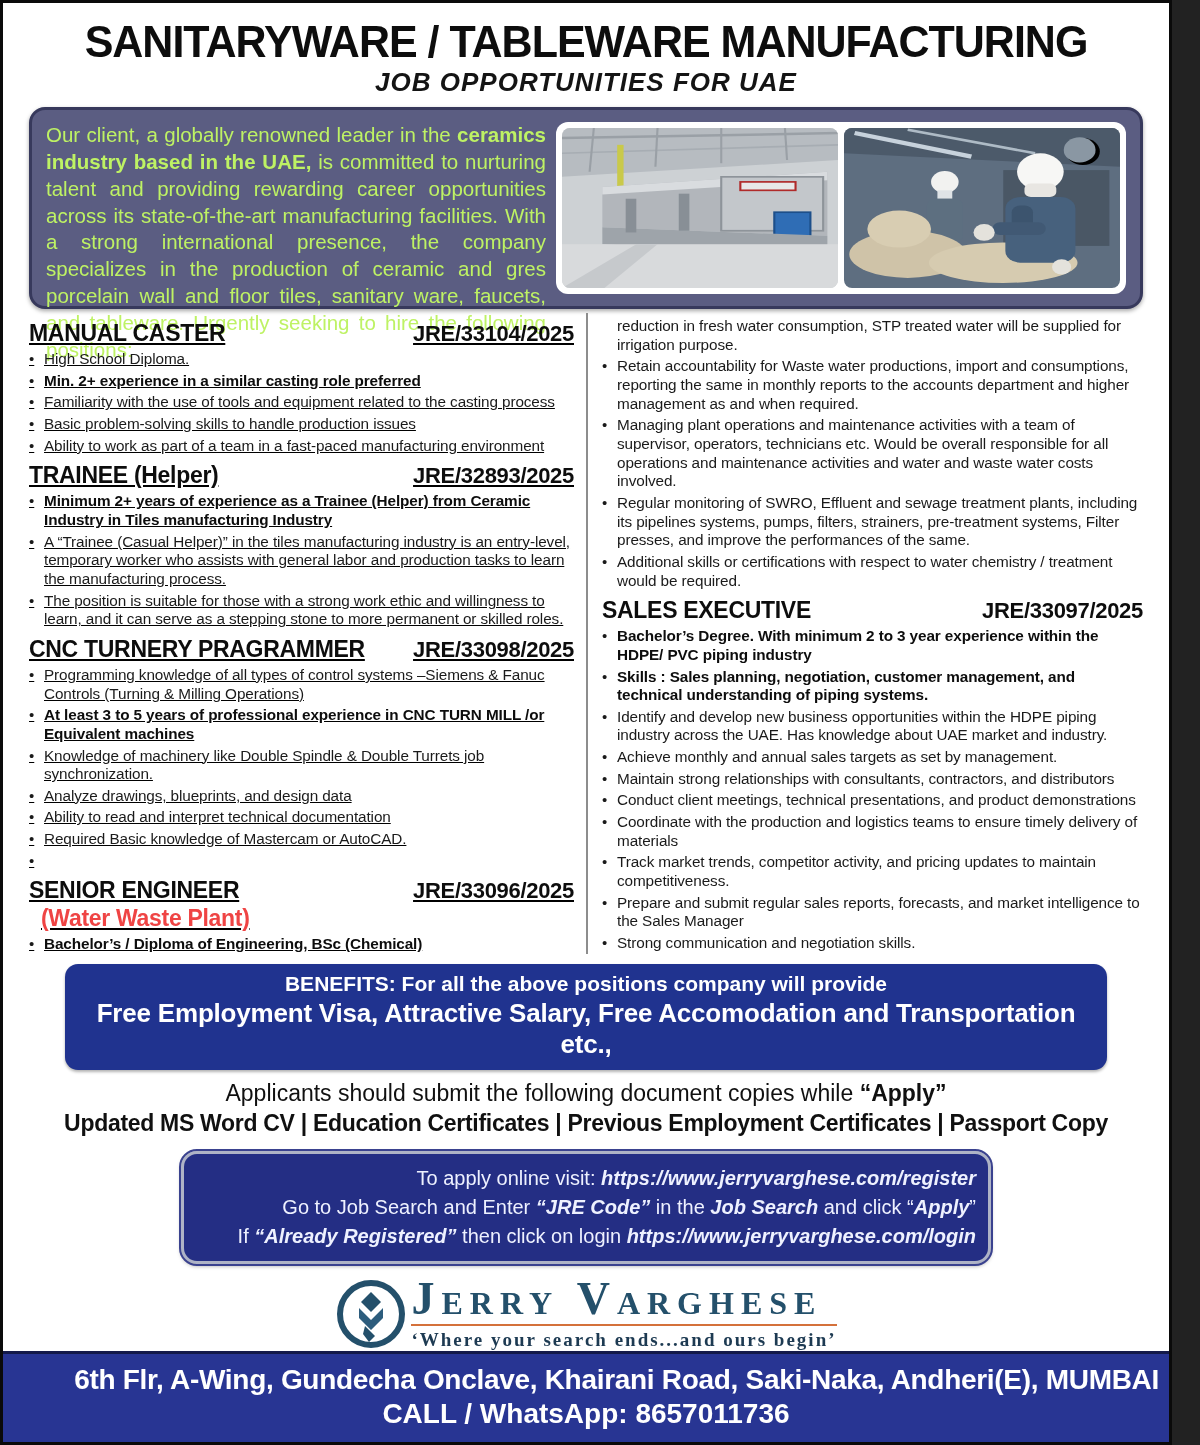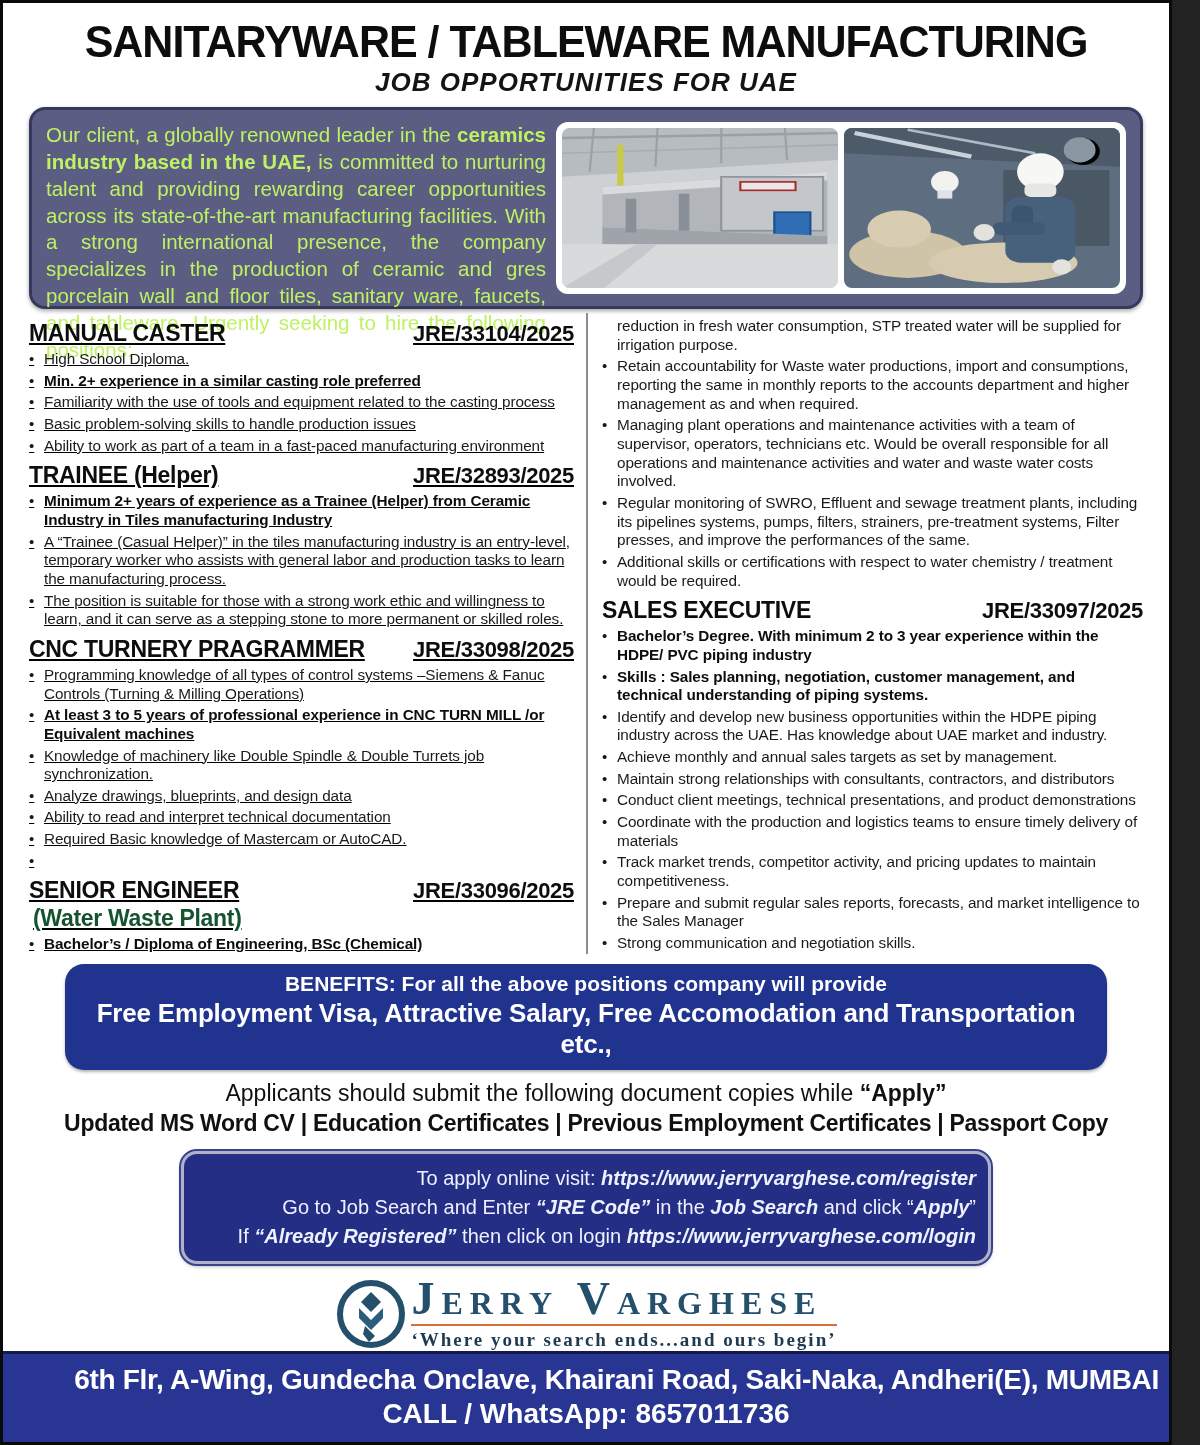--- a/index.html
+++ b/index.html
@@ -41,32 +41,32 @@
   .photo svg { display:block; width:100%; height:100%; }
 
   
   .columns { display:flex; margin:4px 26px 0; height:692px; overflow:hidden; }
   .col { width:50%; }
   .col-left  { padding-right:12px;text-decoration:underline; }
   .col-right { border-left:2px solid #8d8d8d; padding-left:14px; }
 
   .job-head { display:flex; justify-content:space-between; align-items:baseline; margin:7px 0 3px; }
   .job-title { font-size:23px; font-weight:900; color:#0d0d0d; letter-spacing:-0.3px; }
-  .job-title2 { font-size:23px; font-weight:900; color:#14532d; letter-spacing:-0.3px; margin:-2px 4px 3px; }
+  .job-title2 { font-size:23px; font-weight:900; color:#ef4444; letter-spacing:-0.3px; margin:-2px 12px 3px; }
   .job-code  { font-size:22px; font-weight:900; color:#0d0d0d; letter-spacing:-0.3px; }
 
   .bullet { display:flex; margin-bottom:3px; }
   .bullet .dot { width:15px; flex:0 0 15px; font-size:15px; line-height:1.22; color:#1a1a1a; }
   .bullet .txt { font-size:15.3px; line-height:1.22; color:#1a1a1a; letter-spacing:-0.1px; }
   .bullet.b .txt { font-weight:800; color:#0d0d0d; }
   .lead-par { font-size:15.3px; line-height:1.22; color:#1a1a1a; margin:4px 0 3px 15px; letter-spacing:-0.1px; }
 
   
   .benefits {
-    margin:10px 62px 0; background:#20338f; border-radius:19px;
+    margin:10px 62px 0; background:#20338f; border-radius:13px;
     color:#ffffff; text-align:center; padding:8px 10px 10px;
     box-shadow:0 2px 3px rgba(0,0,0,.3);
   }
   .benefits-l1 { font-size:21px; font-weight:800; }
   .benefits-l2 { font-size:26px; font-weight:800; margin-top:2px; letter-spacing:-0.2px; }
 
   
   .applicants { text-align:center; margin-top:10px; color:#101010; }
   .applicants-l1 { font-size:23px; }
   .applicants-l1 .b { font-weight:800; }

